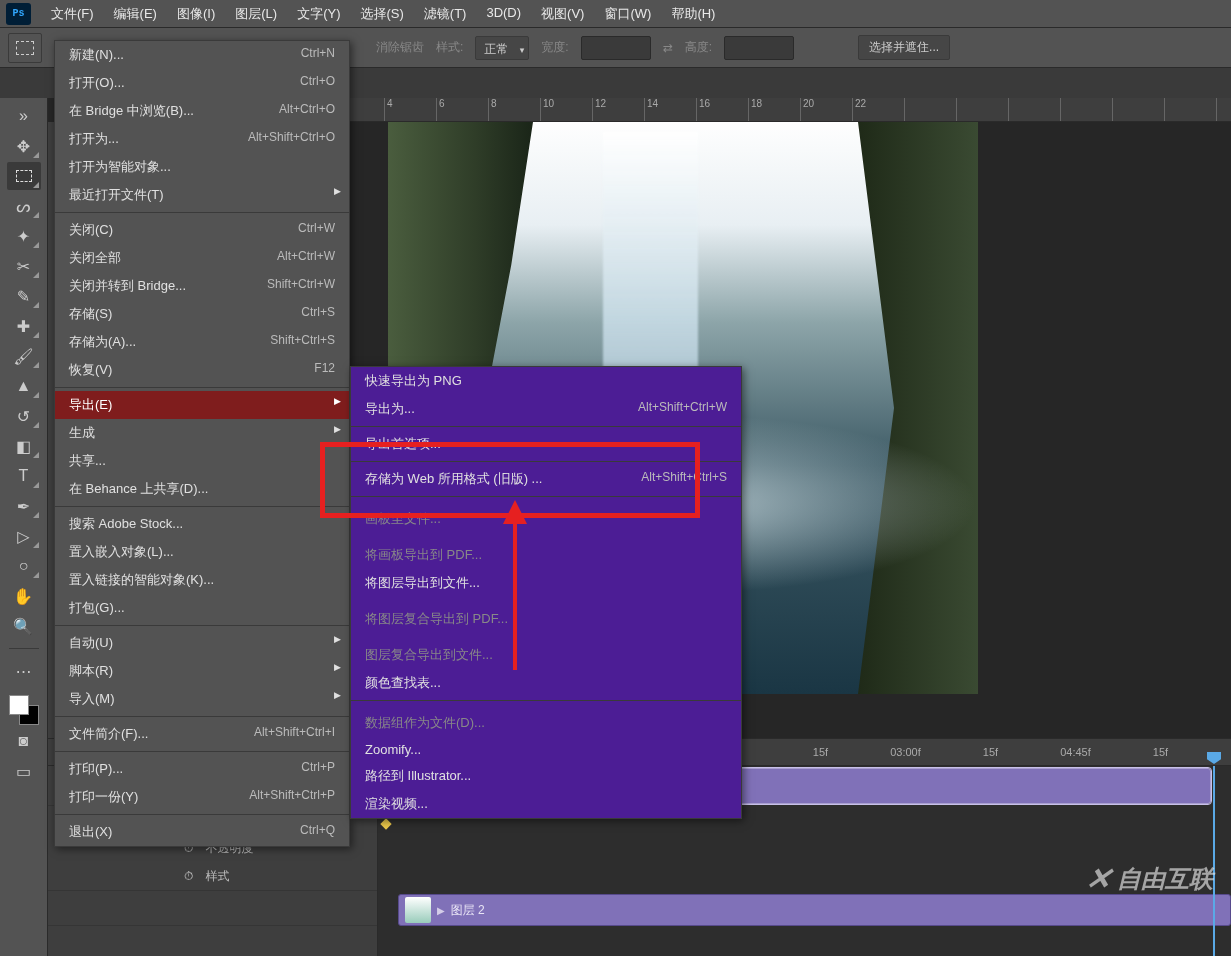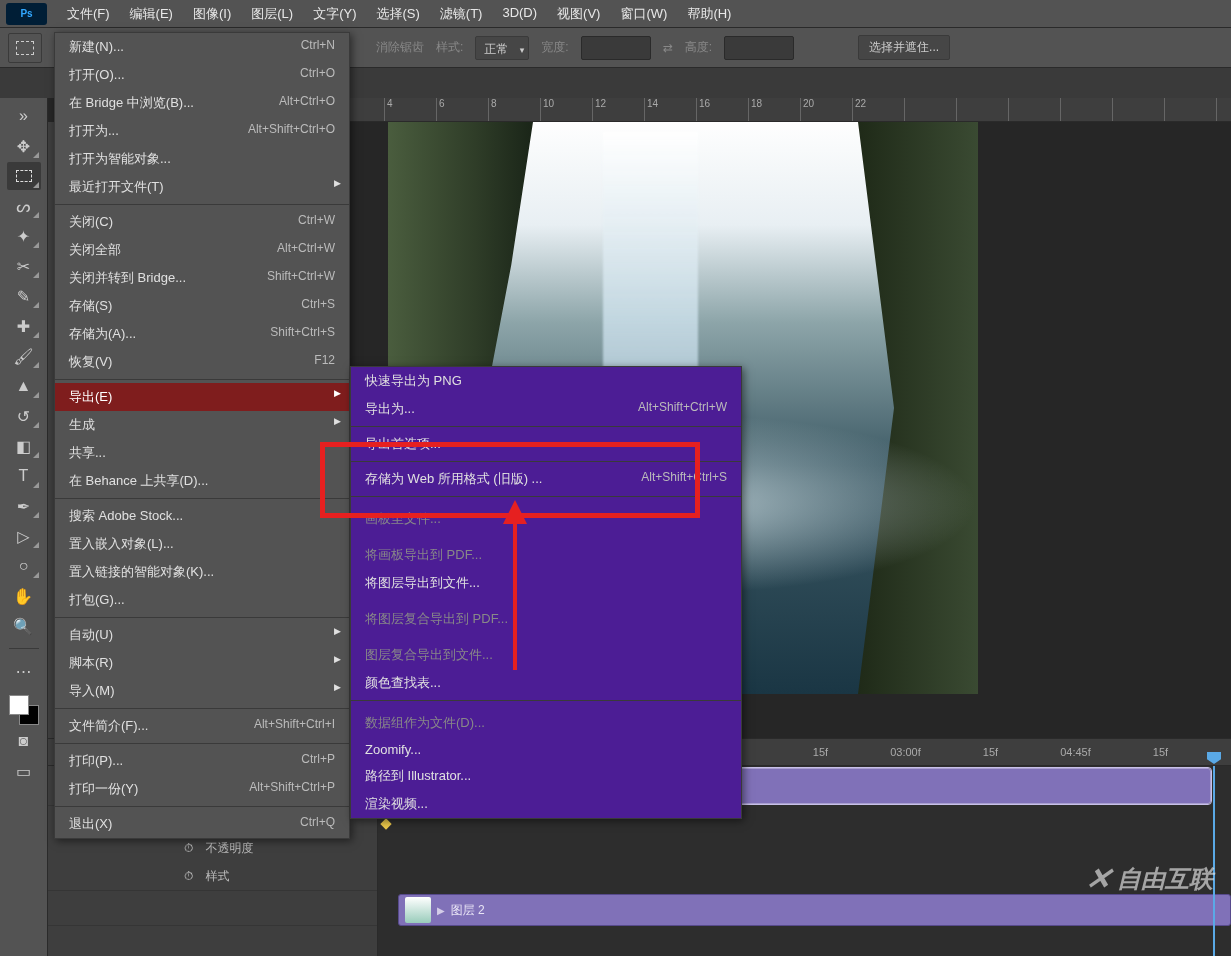--- a/index.html
+++ b/index.html
@@ -1,18 +1,18 @@
 <!DOCTYPE html>
 <html><head>
 <meta charset="utf-8">
 <style>
 * { margin: 0; padding: 0; box-sizing: border-box; user-select: none; }
 body { font-family: "Microsoft YaHei", sans-serif; background: #535353; color: #e0e0e0; font-size: 13px; overflow: hidden; width: 1231px; height: 956px; position: relative; }
 .menubar { height: 28px; background: #535353; display: flex; align-items: center; padding-left: 6px; border-bottom: 1px solid #2a2a2a; }
-.app-icon { width: 41px; height: 22px; background: #001e36; color: #31a8ff; font-size: 10px; font-weight: bold; display: flex; align-items: center; justify-content: center; border-radius: 3px; margin-right: 10px; }
+.app-icon { width: 25px; height: 22px; background: #001e36; color: #31a8ff; font-size: 10px; font-weight: bold; display: flex; align-items: center; justify-content: center; border-radius: 3px; margin-right: 10px; font-family: Liberation Mono, monospace; }
 .menu-item { padding: 4px 10px; cursor: pointer; font-size: 13px; color: #e8e8e8; }
 .options-bar { height: 40px; background: #535353; border-bottom: 1px solid #2a2a2a; display: flex; align-items: center; padding-left: 8px; gap: 12px; font-size: 12px; color: #aaa; }
 .opt-icon-box { width: 34px; height: 30px; border: 1px solid #3a3a3a; display: flex; align-items: center; justify-content: center; border-radius: 2px; }
 .opt-marquee { width: 18px; height: 14px; border: 1px dashed #ccc; }
 .opt-dd { background: #464646; border: 1px solid #3a3a3a; padding: 6px 20px 2px 8px; border-radius: 2px; color: #ccc; height: 24px; display: flex; align-items: center; position: relative; }
 .opt-dd::after { content: "▾"; position: absolute; right: 4px; font-size: 9px; }
 .opt-text { color: #888; }
 .opt-input { width: 70px; height: 24px; background: #3a3a3a; border: 1px solid #2a2a2a; border-radius: 2px; }
 .opt-btn { padding: 3px 10px; background: #464646; border: 1px solid #3a3a3a; border-radius: 2px; color: #ccc; cursor: pointer; }
 .tab-bar { height: 30px; background: #3a3a3a; display: flex; align-items: center; padding-left: 48px; }
@@ -28,21 +28,21 @@
 .bg-color { width: 20px; height: 20px; background: #000; border: 1px solid #888; position: absolute; bottom: 0; right: 0; }
 .canvas-container { flex: 1; background: #262626; position: relative; overflow: hidden; }
 .ruler-h { position: absolute; top: 0; left: 24px; right: 0; height: 24px; background: #3e3e3e; display: flex; color: #aaa; font-size: 10px; overflow: hidden; border-bottom: 1px solid #2a2a2a; }
 .ruler-tick { width: 52px; border-left: 1px solid #666; padding-left: 2px; flex-shrink: 0; }
 .ruler-v { position: absolute; top: 24px; left: 0; bottom: 0; width: 24px; background: #3e3e3e; border-right: 1px solid #2a2a2a; }
 .canvas-img { position: absolute; top: 24px; left: 340px; width: 590px; height: 572px; background: linear-gradient(180deg, #fefefe 0%, #e8eff3 18%, #8da5a9 35%, #3d5a65 60%, #1a3644 100%); overflow: hidden; }
 .mountain-l { position: absolute; left: 0; top: 0; width: 145px; height: 100%; background: linear-gradient(90deg, #4a5d3e 0%, #2f3d28 60%, #1a2518 100%); clip-path: polygon(0 0, 100% 0, 85% 25%, 70% 45%, 100% 100%, 0 100%); }
 .mountain-r { position: absolute; right: 0; top: 0; width: 120px; height: 100%; background: linear-gradient(270deg, #3a4a32 0%, #1f2a18 100%); clip-path: polygon(0 0, 100% 0, 100% 100%, 0 100%, 30% 50%, 15% 25%); }
 .waterfall { position: absolute; left: 215px; top: 10px; width: 95px; height: 370px; background: linear-gradient(180deg, rgba(255,255,255,0.95) 0%, rgba(200,220,230,0.9) 50%, rgba(150,180,200,0.7) 100%); filter: blur(1px); }
 .mist { position: absolute; left: 0; right: 0; bottom: 100px; height: 180px; background: radial-gradient(ellipse at center, rgba(220,235,240,0.7) 0%, transparent 70%); }
-.dropdown { position: absolute; top: 32px; left: 54px; width: 296px; background: #535353; border: 1px solid #3a3a3a; box-shadow: 2px 2px 8px rgba(0,0,0,0.5); z-index: 100; }
+.dropdown { position: absolute; top: 40px; left: 54px; width: 296px; background: #535353; border: 1px solid #3a3a3a; box-shadow: 2px 2px 8px rgba(0,0,0,0.5); z-index: 100; }
 .dd-row { display: flex; justify-content: space-between; padding: 5px 14px; color: #e0e0e0; font-size: 13px; cursor: pointer; position: relative; }
 .dd-row.highlighted { background: #7f1d1d; color: #fff; }
 .dd-row.has-sub::after { content: "▶"; position: absolute; right: 8px; font-size: 9px; }
 .dd-sep { height: 1px; background: #3a3a3a; margin: 3px 0; }
 .dd-short { color: #bbb; font-size: 12px; }
 .submenu { position: absolute; top: 366px; left: 350px; width: 392px; background: #4c1d95; border: 1px solid #3a3a3a; box-shadow: 2px 2px 8px rgba(0,0,0,0.5); z-index: 101; }
 .sm-row { display: flex; justify-content: space-between; padding: 5px 14px; color: #e0e0e0; font-size: 13px; cursor: pointer; }
 .sm-row.disabled { color: #888; cursor: default; margin-top: 8px; }
 .red-box { position: absolute; border: 5px solid #e62020; z-index: 200; pointer-events: none; }
 .red-arrow { position: absolute; z-index: 201; pointer-events: none; }

